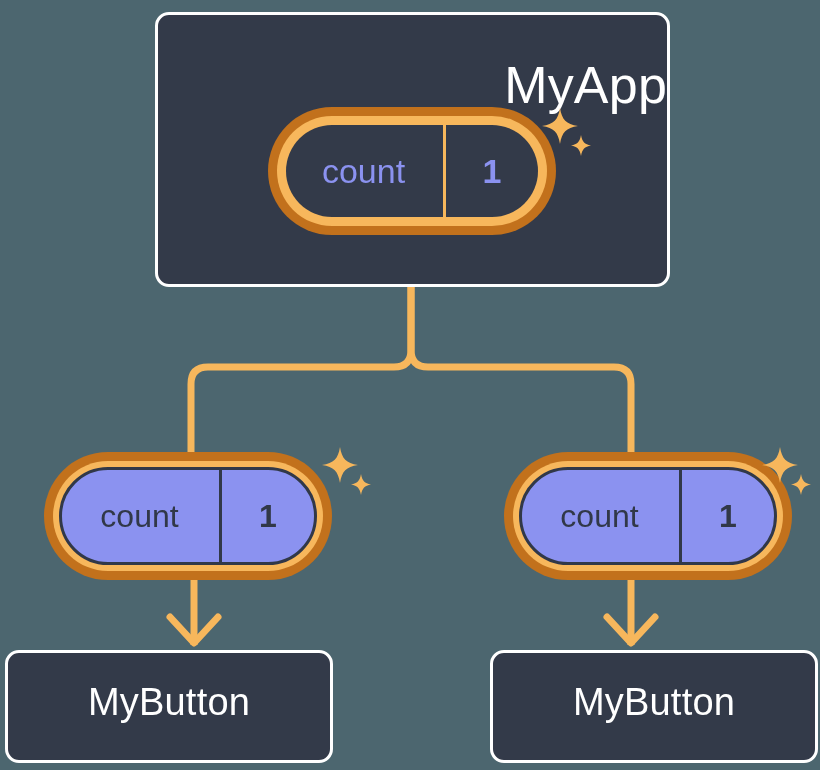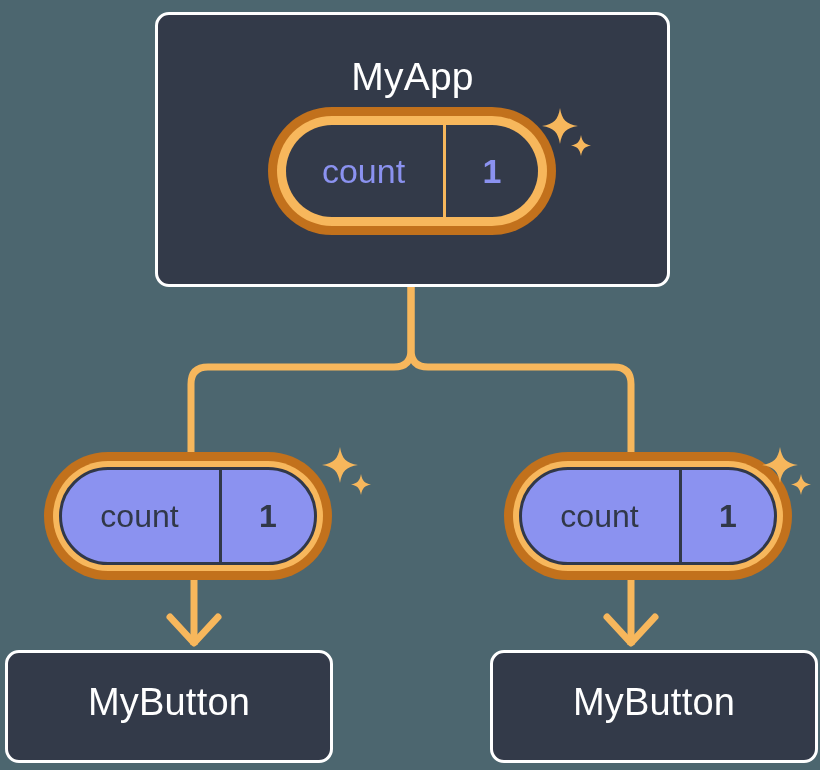--- a/index.html
+++ b/index.html
@@ -49,21 +49,22 @@
   }
 
   #node-myapp {
     left: 155px;
     top: 12px;
     width: 515px;
     height: 275px;
   }
   #node-myapp .node-title {
     top: 40px;
-    font-size: 39px;
+    font-size: 52px;
+    text-align: right;
   }
 
   #node-button-left {
     left: 5px;
     top: 650px;
     width: 328px;
     height: 113px;
   }
   #node-button-right {
     left: 490px;

